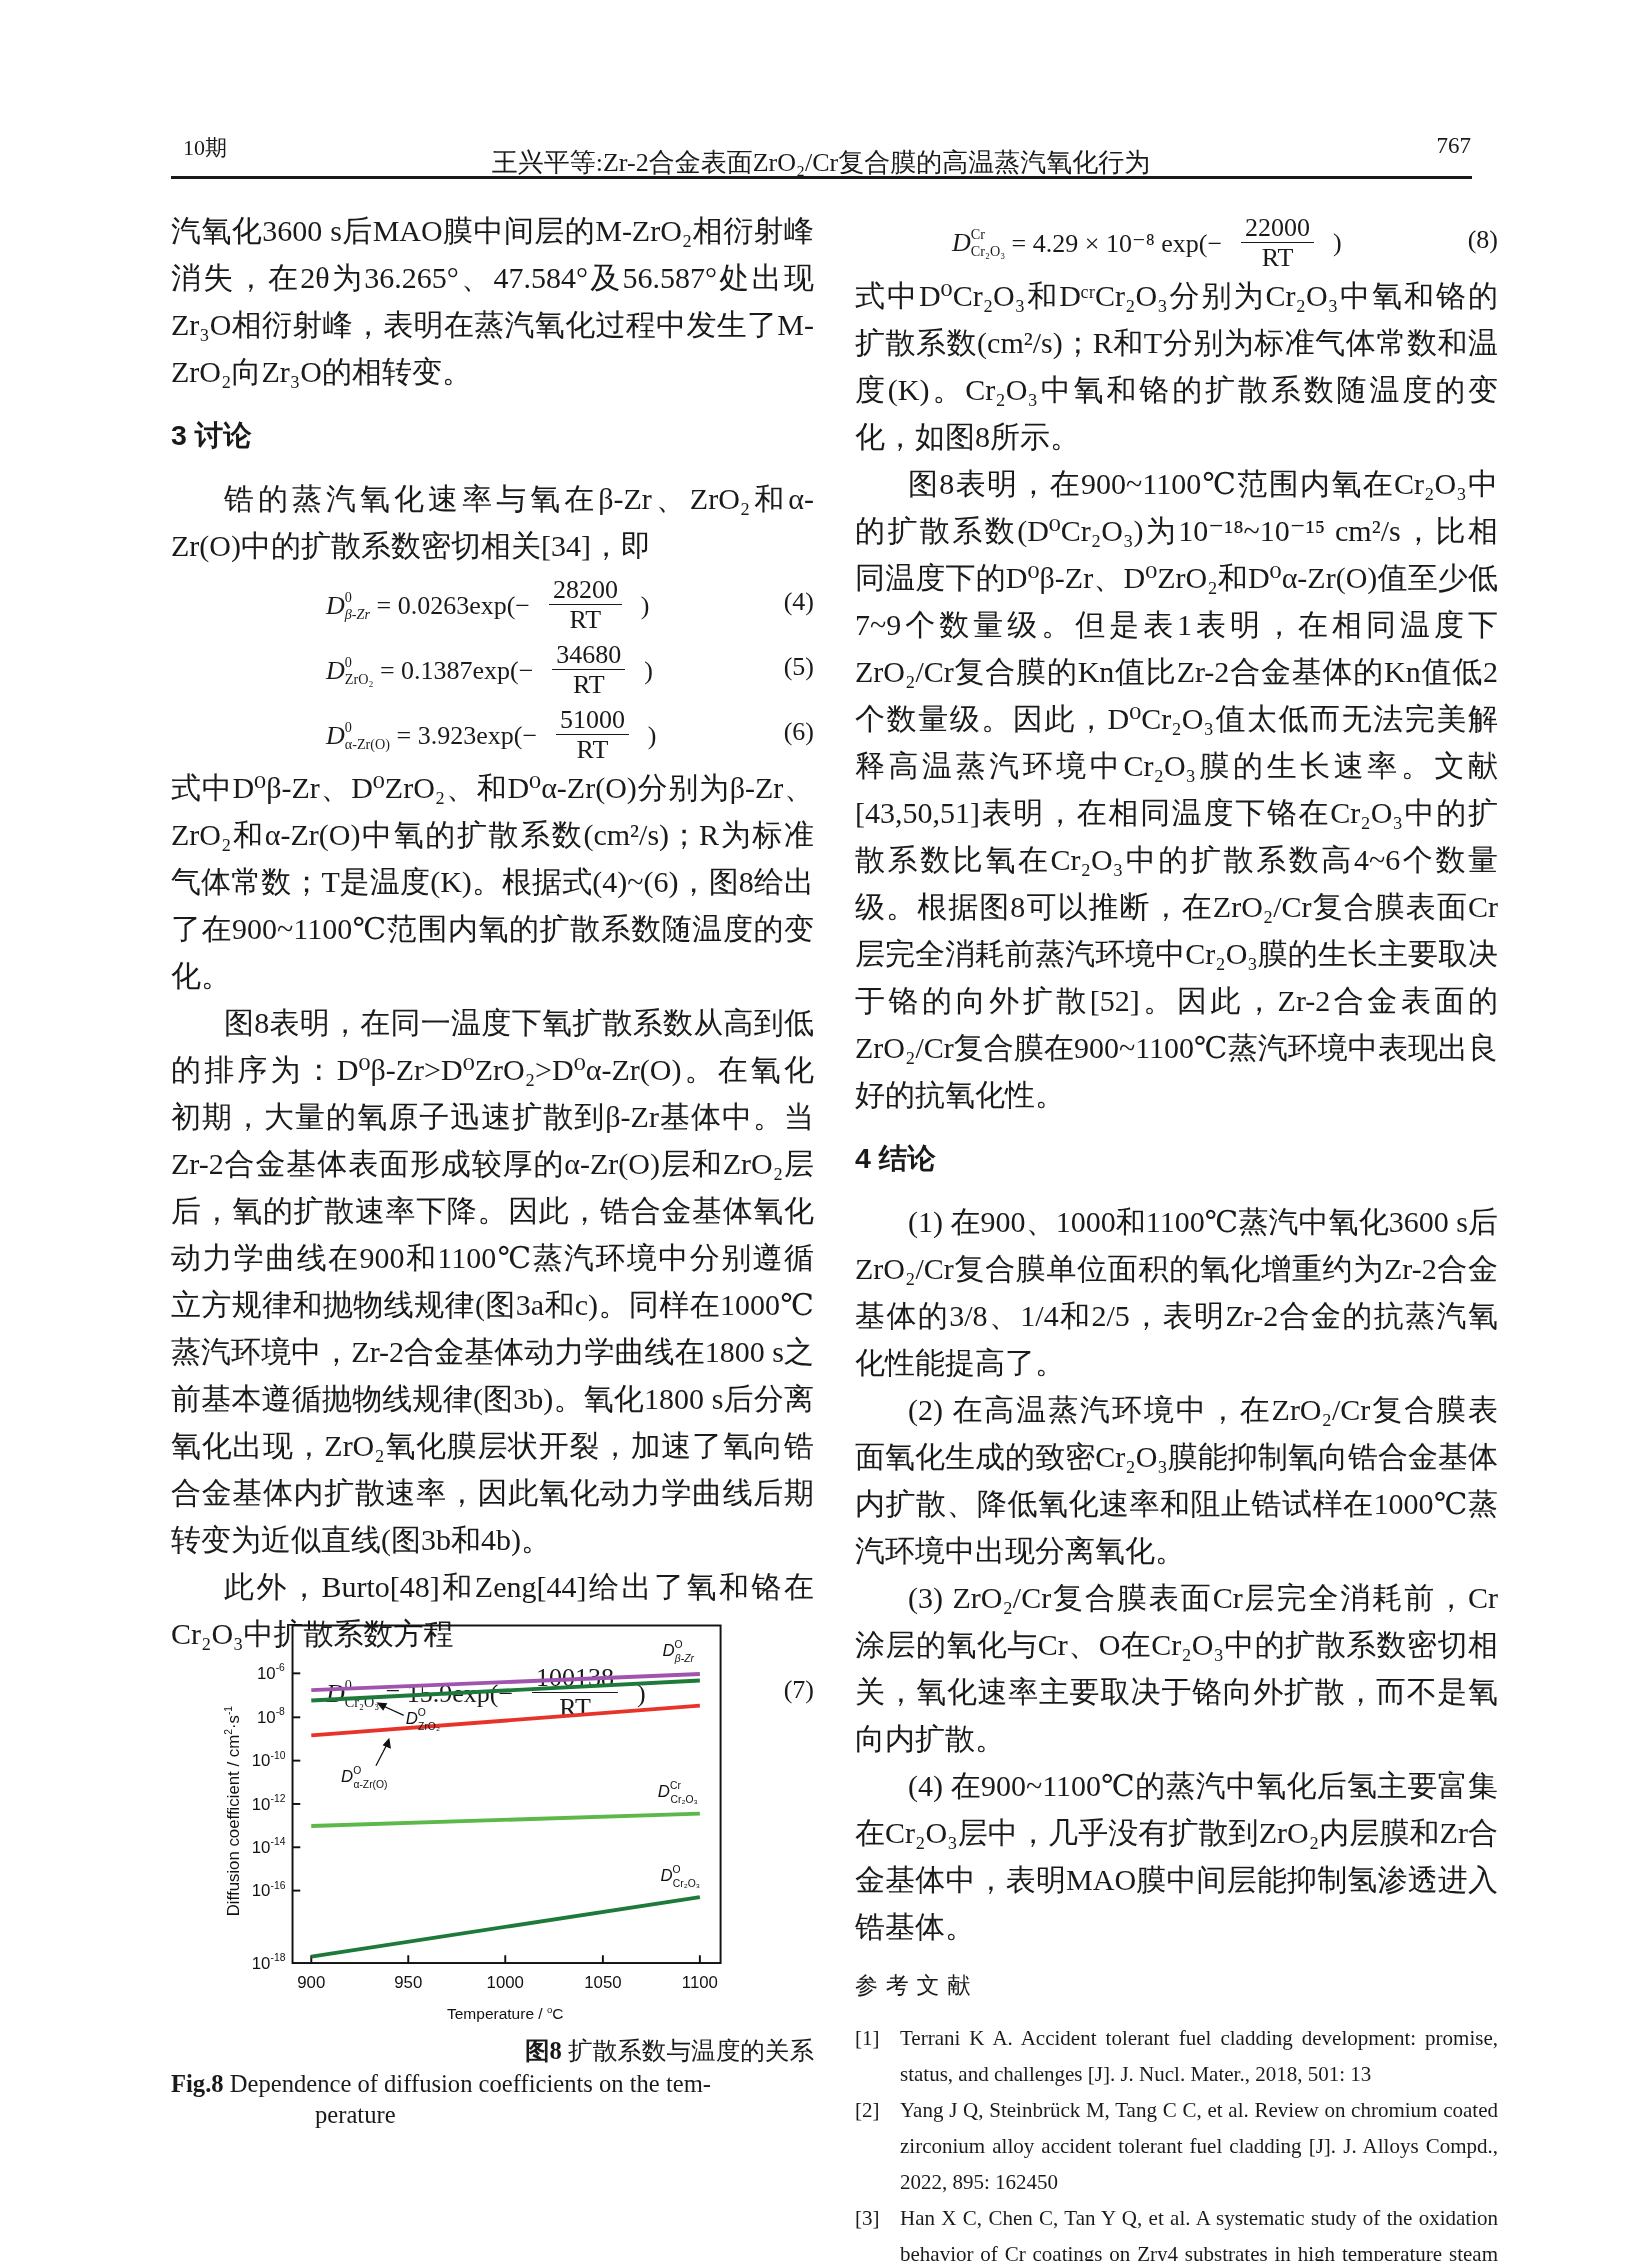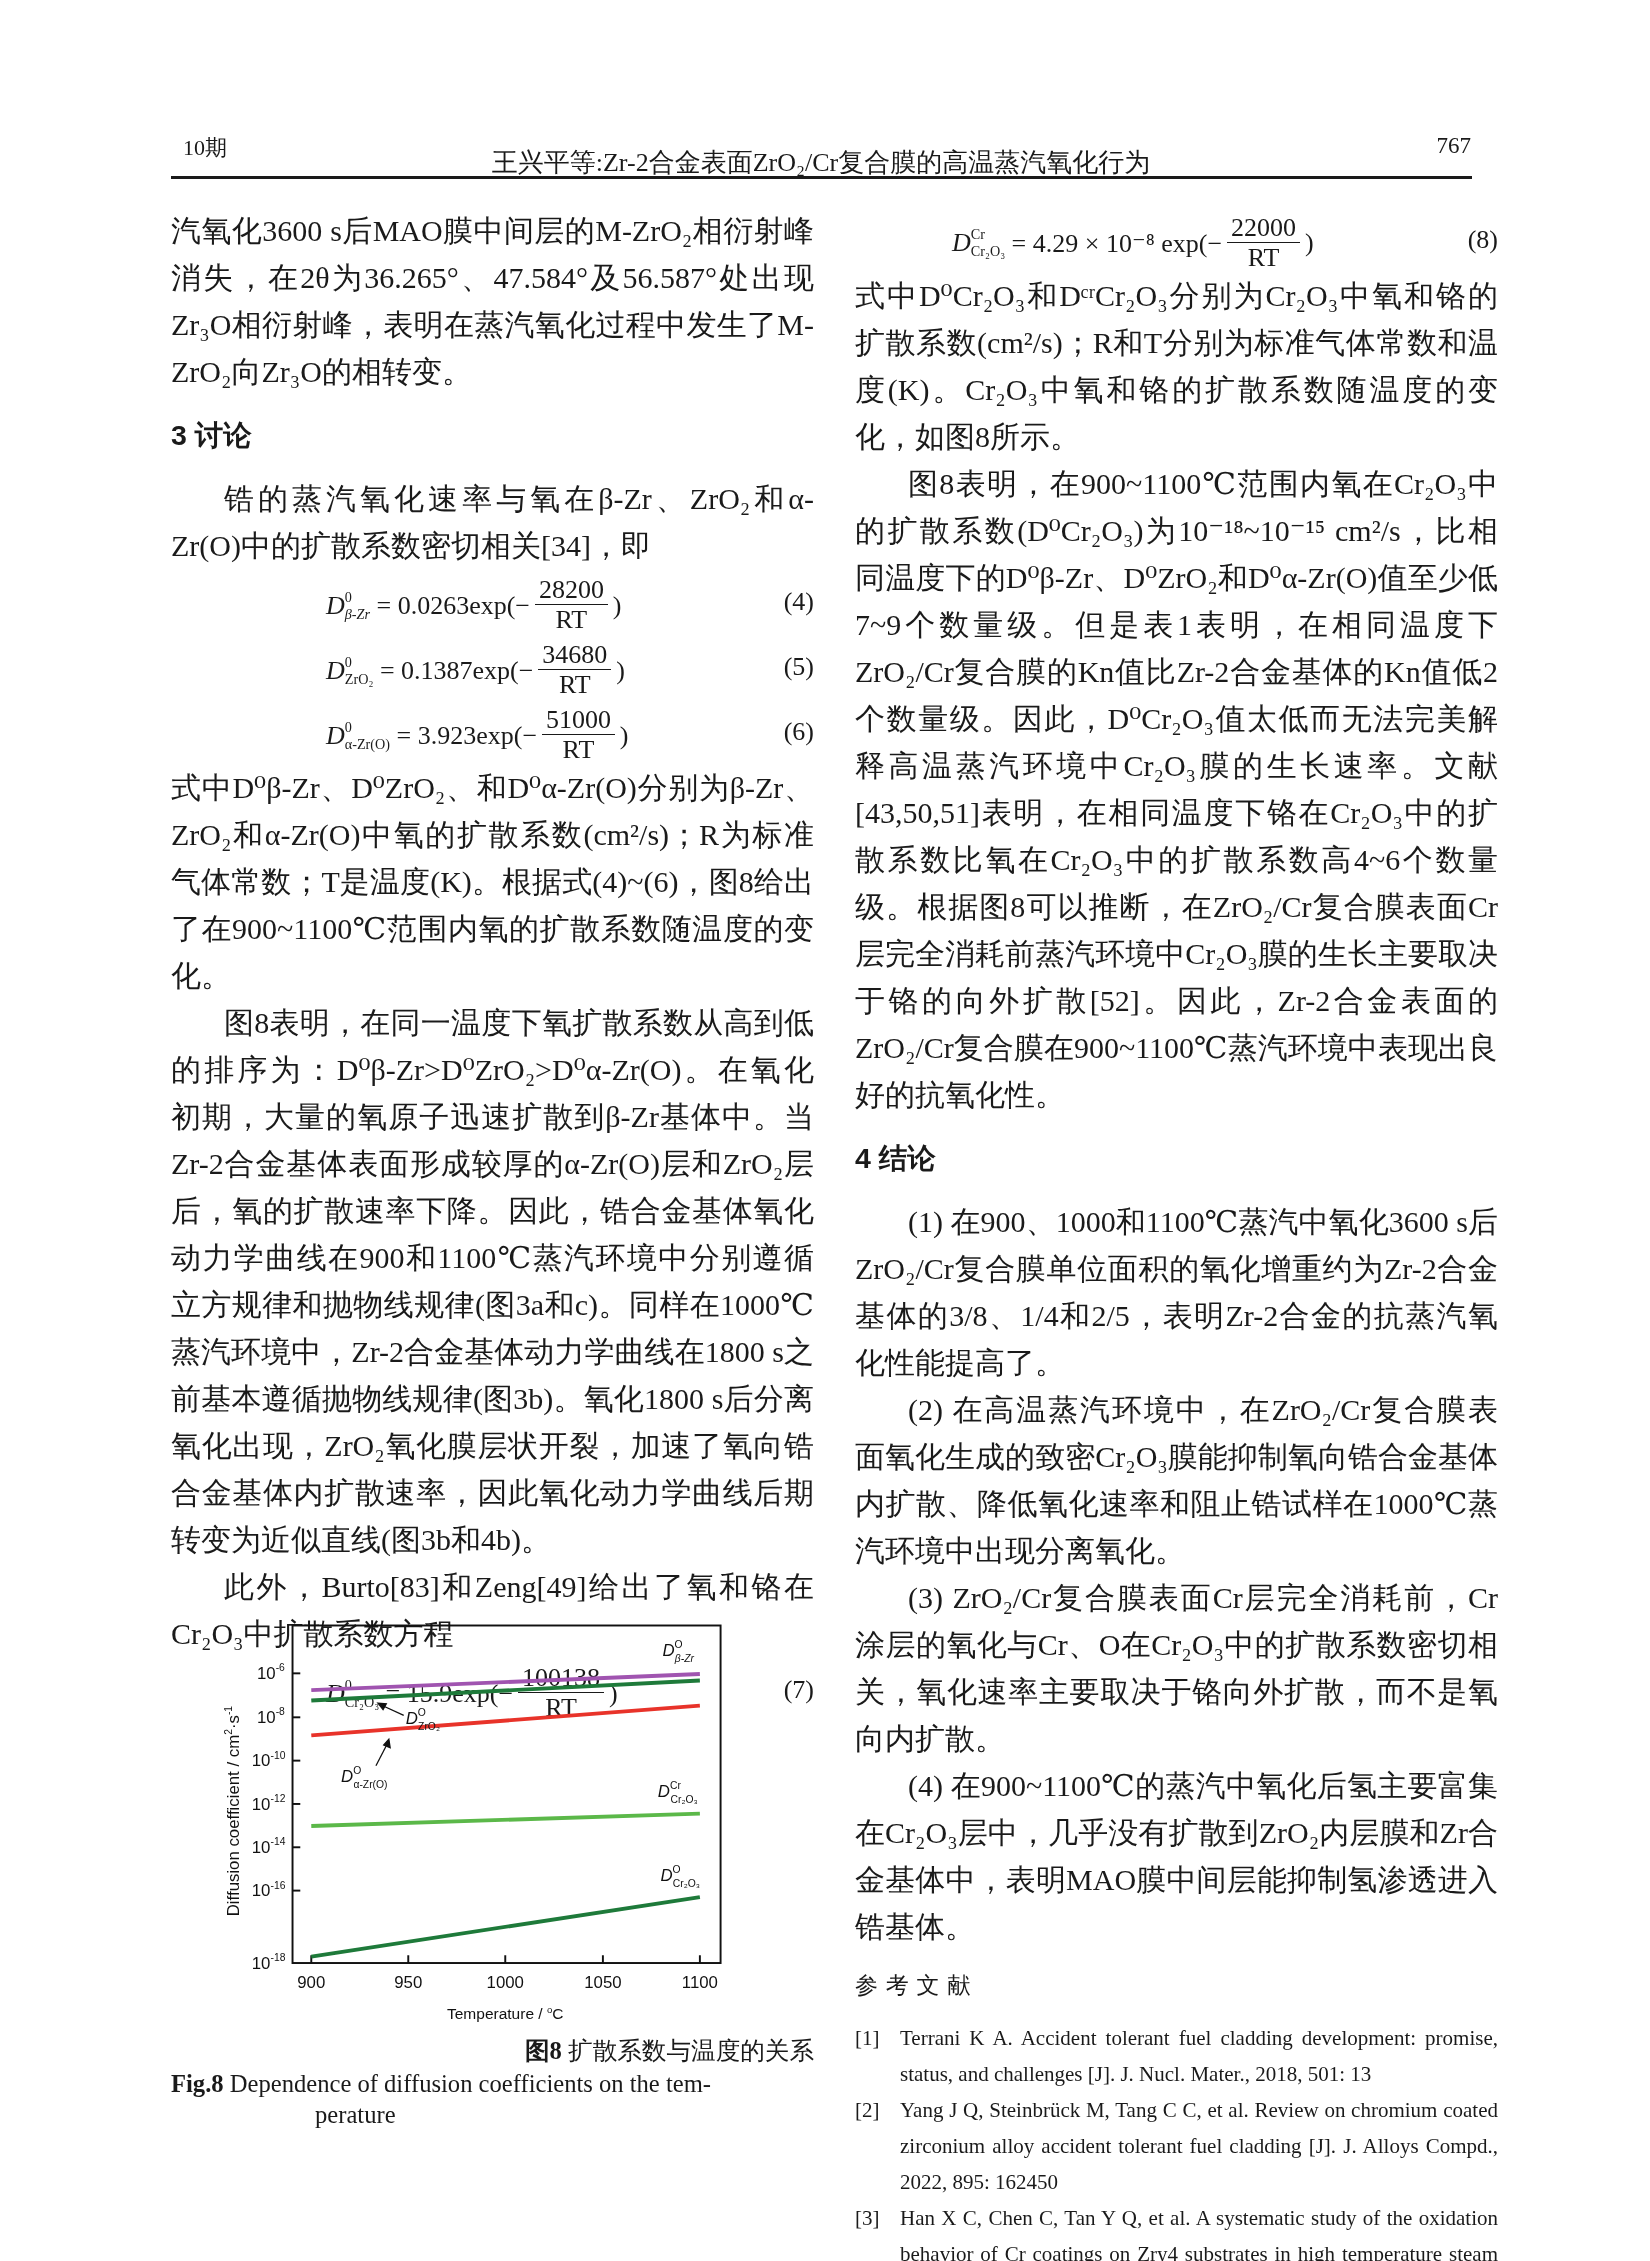--- a/index.html
+++ b/index.html
@@ -15,21 +15,21 @@
   .col.left { left: 171px; }
   .col.right { left: 855px; }
 
   .p { font-size: 30px; line-height: 47px; text-align: justify; margin: 0; }
   .p.indent { text-indent: 53px; }
   .h { font-family: "Liberation Sans", "DejaVu Sans", sans-serif; font-weight: bold; font-size: 28.5px; margin: 14.2px 0 14.2px 0; line-height: 52px; }
   .it { font-style: italic; }
   .eq { position: relative; height: 65px; font-size: 26px; }
   .eq .body { position: absolute; left: 155px; top: 6.5px; display: flex; align-items: center; }
   .eq .num { position: absolute; right: 0; top: 18px; }
-  .frac { display: inline-flex; flex-direction: column; align-items: center; margin: 0 5px; }
+  .frac { display: inline-flex; flex-direction: column; align-items: center; margin: 0 19px; }
   .frac .n { border-bottom: 1.3px solid #1a1a1a; padding: 0 3.9px; line-height: 28.5px; }
   .frac .d { line-height: 30px; }
 
   .figure { position: absolute; left: 213px; top: 1617px; width: 569px; height: 414px; }
   .caption-cn { position: absolute; left: 171px; top: 2034px; width: 643px; text-align: right; font-size: 24.6px; }
   .caption-en { position: absolute; left: 171px; top: 2068px; width: 608px; font-size: 24.6px; line-height: 31px; }
   .caption-en b { font-weight: bold; }
   .caption-en .cont { display: block; padding-left: 144px; }
 
   .refs-title { font-family: "Liberation Sans", "DejaVu Sans", sans-serif; font-size: 23px; letter-spacing: 7.8px; margin: 19.4px 0 19.4px 0; }
@@ -96,21 +96,21 @@
           <span class="n">51000</span>
           <span class="d">RT</span>
         </span>
       <span>)</span>
     </div>
     <span class="num">(6)</span>
   </div>
 
   <p class="p">式中D⁰β-Zr、D⁰ZrO₂、和D⁰α-Zr(O)分别为β-Zr、ZrO₂和α-Zr(O)中氧的扩散系数(cm²/s)；R为标准气体常数；T是温度(K)。根据式(4)~(6)，图8给出了在900~1100℃范围内氧的扩散系数随温度的变化。</p>
   <p class="p indent">图8表明，在同一温度下氧扩散系数从高到低的排序为：D⁰β-Zr&gt;D⁰ZrO₂&gt;D⁰α-Zr(O)。在氧化初期，大量的氧原子迅速扩散到β-Zr基体中。当Zr-2合金基体表面形成较厚的α-Zr(O)层和ZrO₂层后，氧的扩散速率下降。因此，锆合金基体氧化动力学曲线在900和1100℃蒸汽环境中分别遵循立方规律和抛物线规律(图3a和c)。同样在1000℃蒸汽环境中，Zr-2合金基体动力学曲线在1800 s之前基本遵循抛物线规律(图3b)。氧化1800 s后分离氧化出现，ZrO₂氧化膜层状开裂，加速了氧向锆合金基体内扩散速率，因此氧化动力学曲线后期转变为近似直线(图3b和4b)。</p>
-  <p class="p indent">此外，Burto[83]和Zeng[49]给出了氧和铬在Cr₂O₃中扩散系数方程</p>
+  <p class="p indent">此外，Burto[48]和Zeng[44]给出了氧和铬在Cr₂O₃中扩散系数方程</p>
 
   <div class="eq">
     <div class="body">
       <span class="it">D</span>
         <span style="display:inline-flex;flex-direction:column;font-size:14.2px;margin-right:6.5px;">
           <span>0</span>
           <span>Cr₂O₃</span>
         </span>
       <span>= 15.9exp(−</span>
       <span class="frac">

